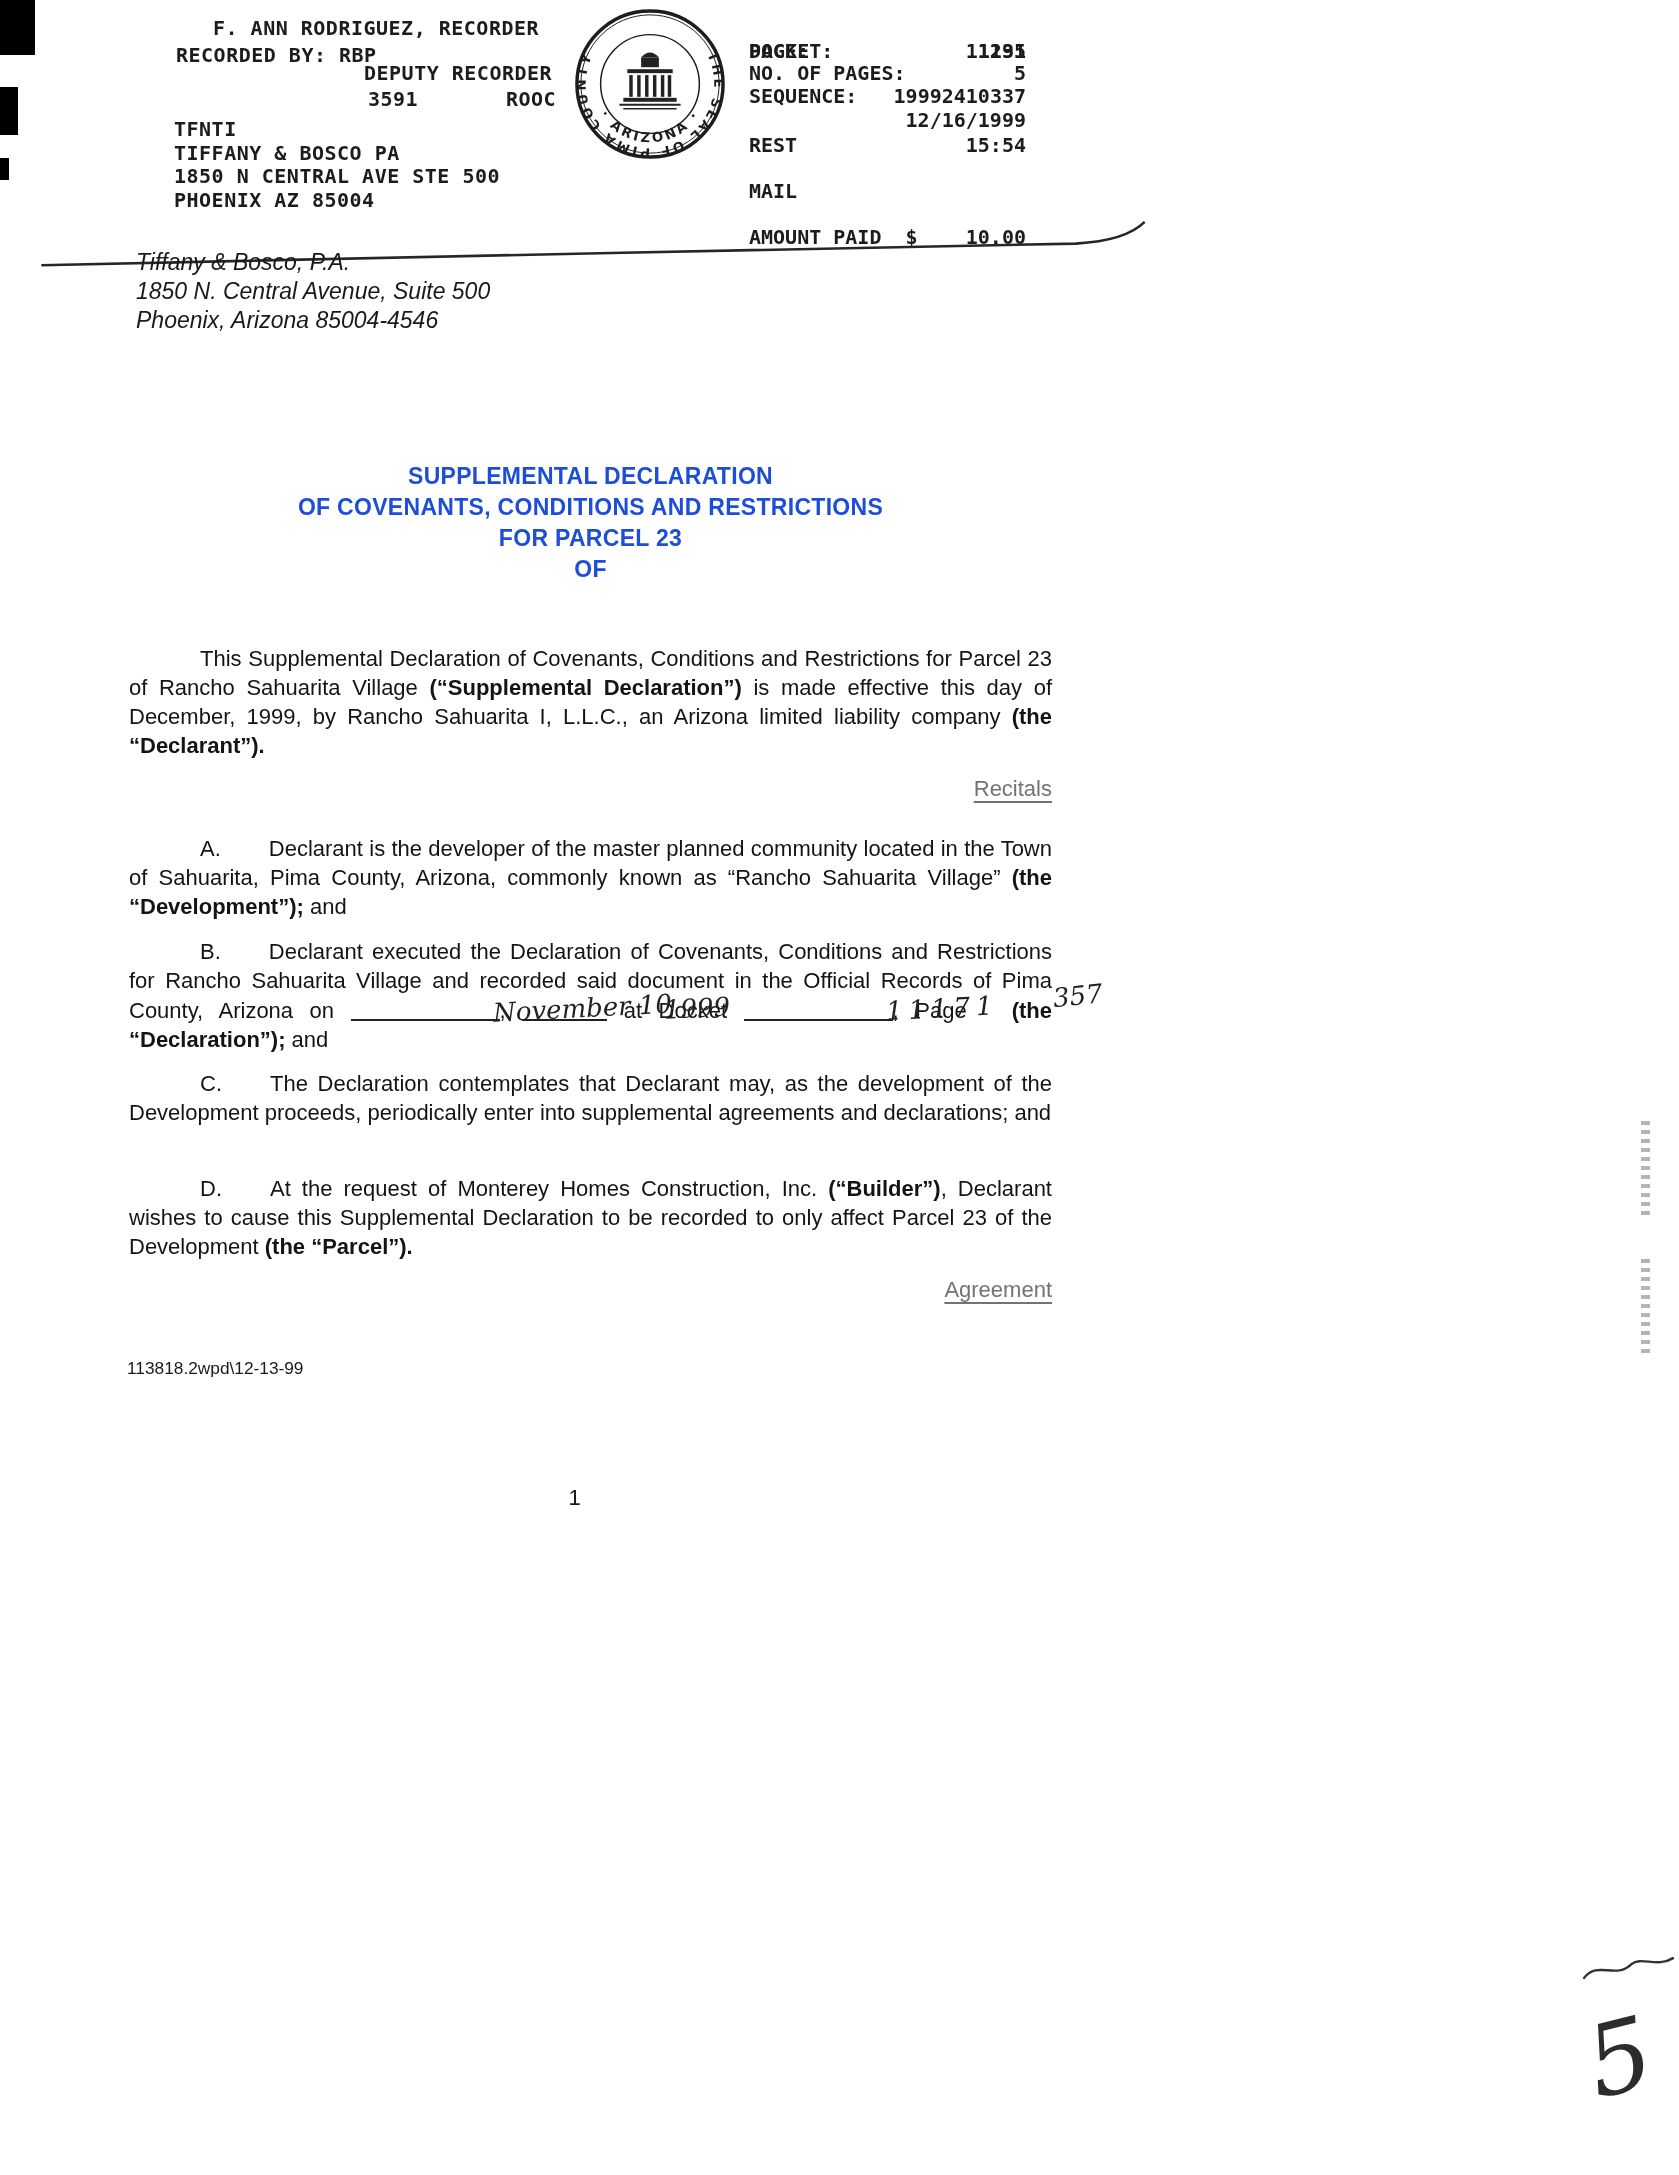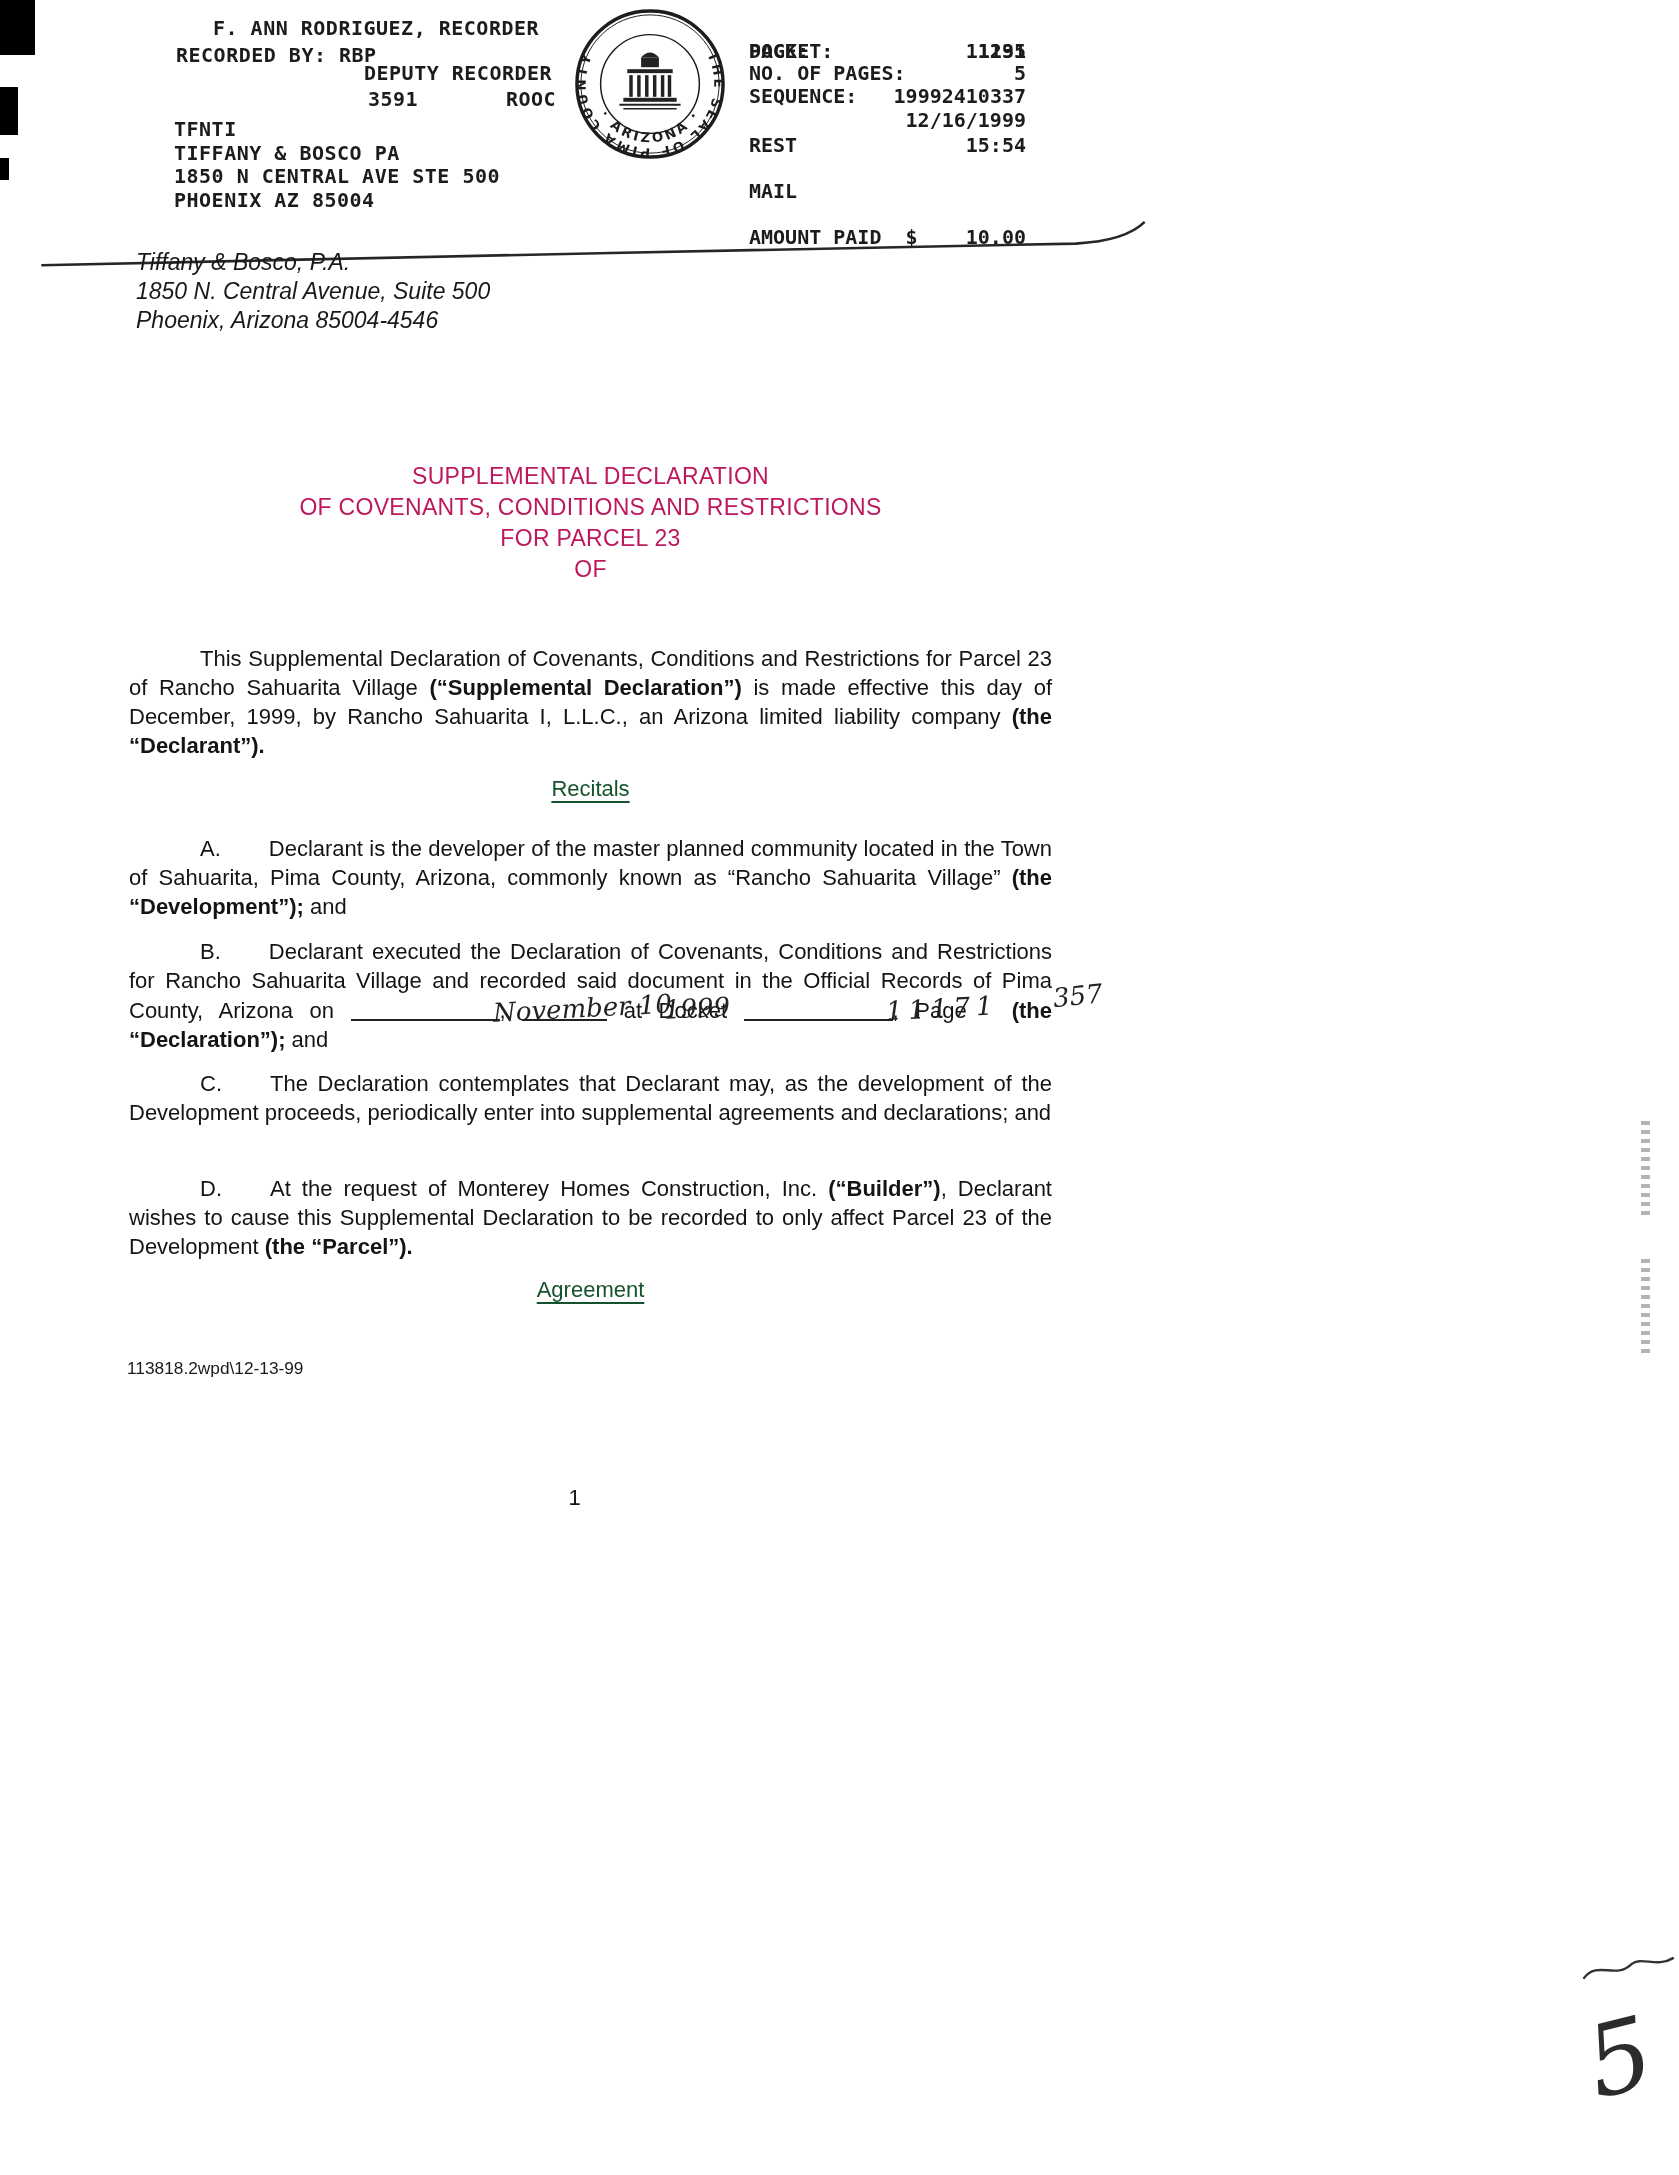--- a/index.html
+++ b/index.html
@@ -26,33 +26,33 @@
   .dr0{top:0px;margin-top:27px;} .dr1{top:27px;} .dr2{top:49px;} .dr3{top:72px;}
   .dr4{top:96px;} .dr5{top:121px;} .dr6{top:167px;} .dr7{top:213px;}
   
   #seal { position:absolute; left:572px; top:6px; width:156px; height:156px; }
   
   #separator { position:absolute; left:0; top:220px; width:1188px; height:59px; }
   
   #address-block { position:absolute; left:136px; top:248px; font-size:23px; line-height:29px; color:#191919;font-style:italic; }
   
   #title-block { position:absolute; left:129px; top:461px; width:923px; text-align:center; }
-  #title-block div { font-weight:normal; font-size:23px; line-height:31px; letter-spacing:0.3px; color:#be185d; }
+  #title-block div { font-weight:bold; font-size:23px; line-height:31px; letter-spacing:0.3px; color:#1d4ed8; }
   
   .para {
     position:absolute; left:129px; width:923px; font-size:22px;
     line-height:29px; text-align:justify; text-indent:71px; color:#141414;
   }
   .bold { font-weight:bold; }
   .tab { display:inline-block; width:48px; }
   .p-intro{ top:644px; }
   .p-a{ top:834px; } .p-b{ top:937px; } .p-c{ top:1069px; } .p-d{ top:1174px; }
   .heading-center {
-    position:absolute; left:129px; width:923px; text-align:center;
-    font-size:22px; color:#14532d;
+    position:absolute; left:129px; width:923px; text-align:right;
+    font-size:22px; color:#737373;
   }
   .heading-center span { text-decoration:underline; text-underline-offset:5px; }
   .h-recitals{ top:776px; } .h-agreement{ top:1277px; }
   
   .hw-slot {
     display:inline-block; border-bottom:2px solid #222; text-align:center;
     vertical-align:baseline; height:26px;
   }
   .slot-date{ width:149px; } .slot-year{ width:85px; } .slot-docket{ width:149px; }
   .hw {

